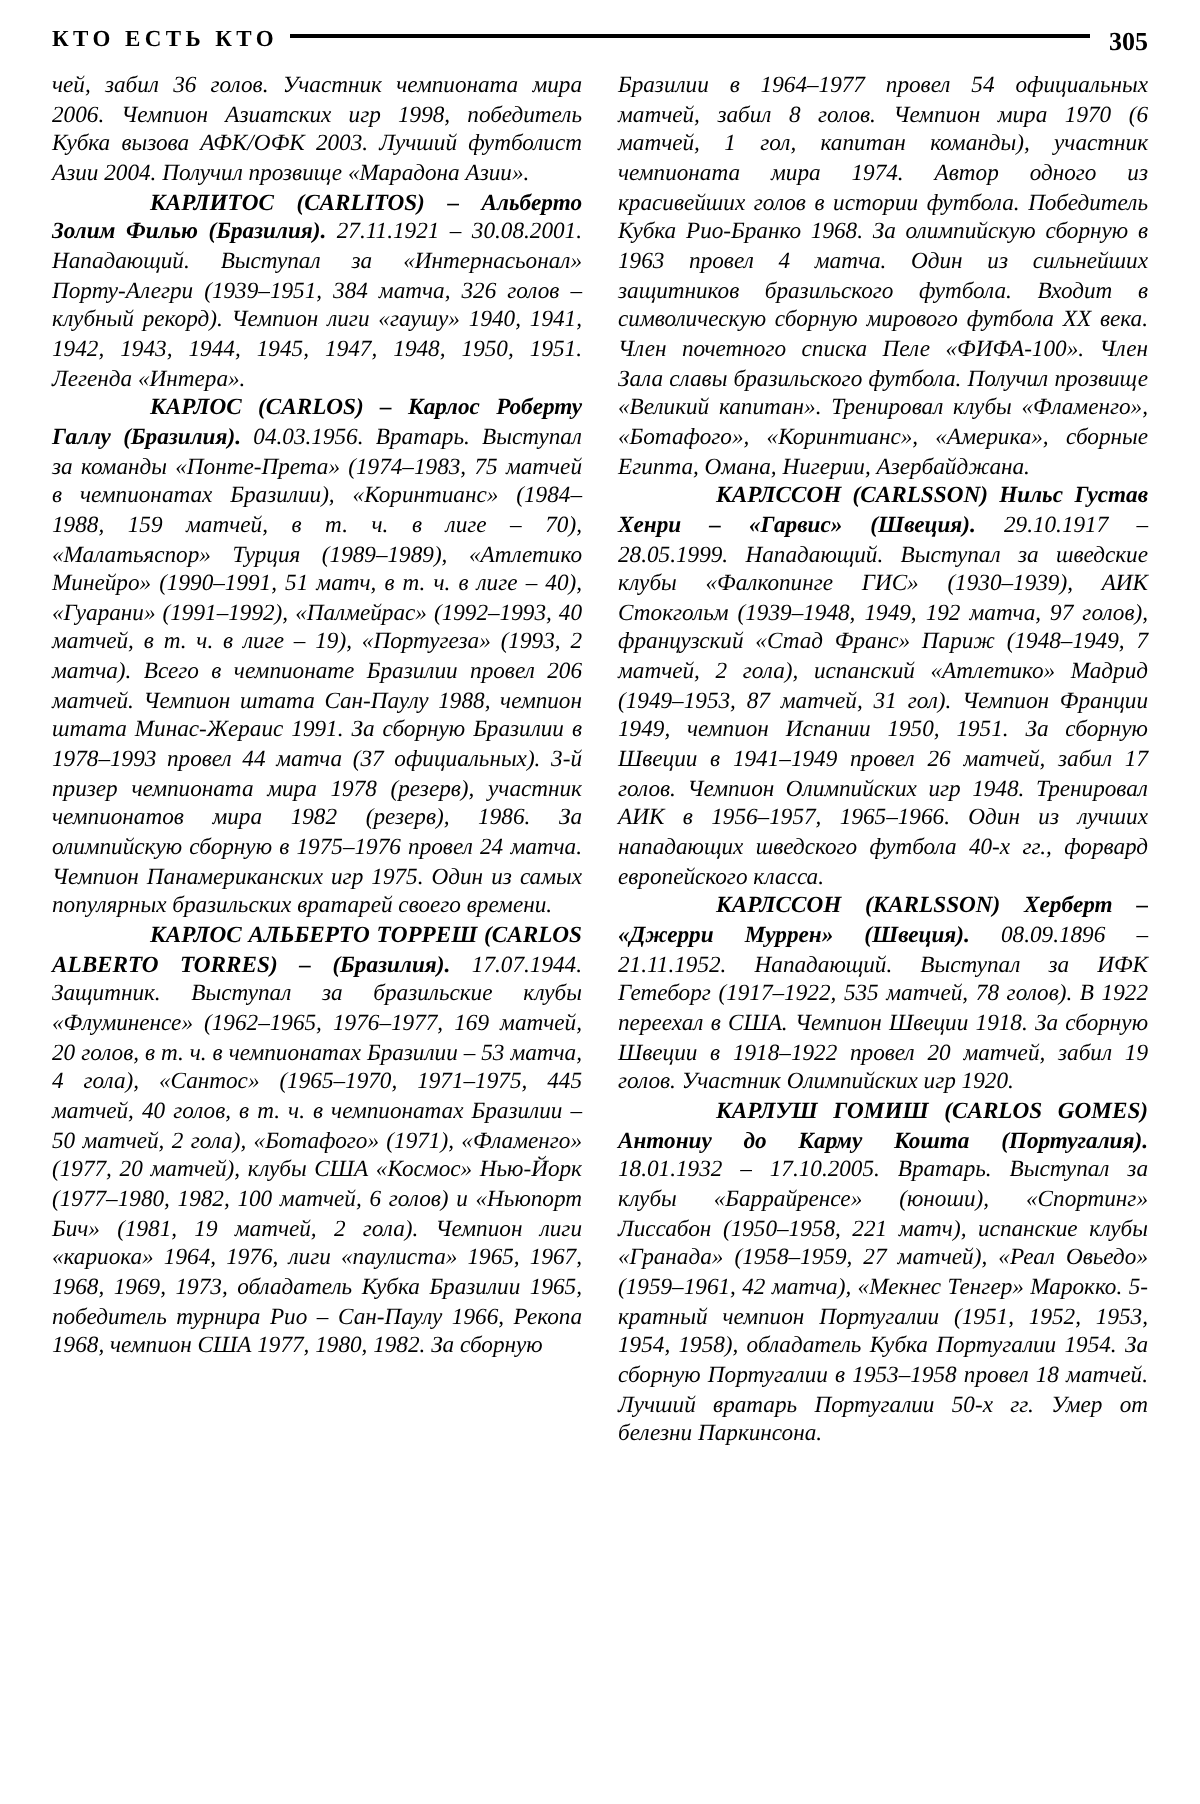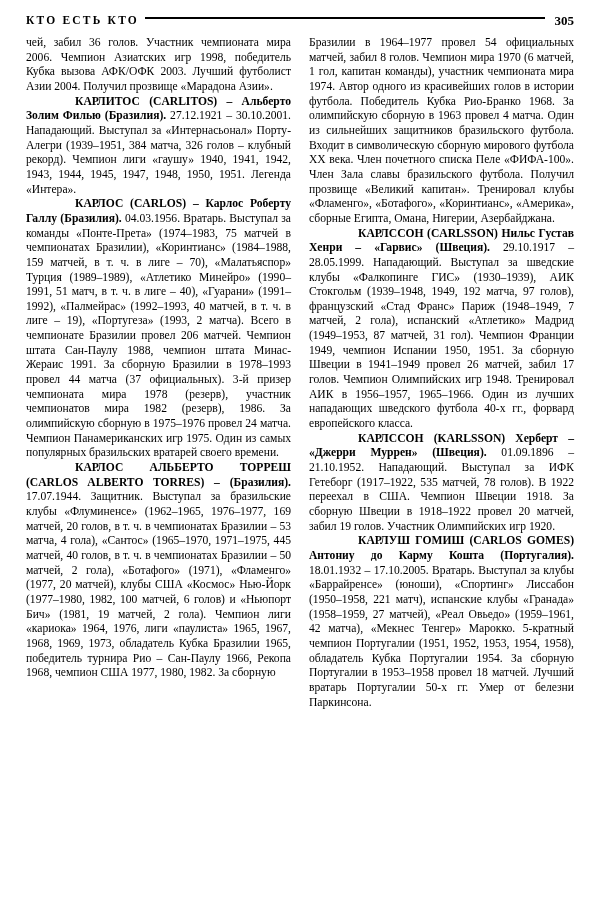--- a/index.html
+++ b/index.html
@@ -53,20 +53,21 @@
     margin-top: 9px;
     height: 845px;
   }
   .col {
     width: 266px;
     font-size: 11.6px;
     line-height: 1.265;
     text-align: justify;
     text-justify: inter-word;
     hyphens: manual;
+    font-style: italic;
   }
   .col p {
     margin: 0;
   }
   .entry {
     margin-top: 9px;
   }
   .entry-first-line {
     text-indent: 17px;
   }
@@ -85,41 +86,41 @@
     <span class="header-rule"></span>
     <span class="header-page">305</span>
   </div>
 
   <div class="columns">
 
     <div class="col">
       <p>чей, забил 36 голов. Участник чемпионата мира 2006. Чемпион Азиатских игр 1998, победитель Кубка вызова АФК/ОФК 2003. Лучший футболист Азии 2004. Получил прозвище «Марадона Азии».</p>
 
       <p class="entry entry-first-line">
-        <span class="bold">КАРЛИТОС (CARLITOS) – Альберто Золим Филью (Бразилия).</span><span> 27.12.1921 – 30.10.2001. Нападающий. Выступал за «Интернасьонал» Порту-Алегри (1939–1951, 384 матча, 326 голов – клубный рекорд). Чемпион лиги «гаушу» 1940, 1941, 1942, 1943, 1944, 1945, 1947, 1948, 1950, 1951. Легенда «Интера».</span>
+        <span class="bold">КАРЛИТОС (CARLITOS) – Альберто Золим Филью (Бразилия).</span><span> 27.11.1921 – 30.08.2001. Нападающий. Выступал за «Интернасьонал» Порту-Алегри (1939–1951, 384 матча, 326 голов – клубный рекорд). Чемпион лиги «гаушу» 1940, 1941, 1942, 1943, 1944, 1945, 1947, 1948, 1950, 1951. Легенда «Интера».</span>
       </p>
 
       <p class="entry entry-first-line">
         <span class="bold">КАРЛОС (CARLOS) – Карлос Роберту Галлу (Бразилия).</span><span> 04.03.1956. Вратарь. Выступал за команды «Понте-Прета» (1974–1983, 75 матчей в чемпионатах Бразилии), «Коринтианс» (1984–1988, 159 матчей, в т. ч. в лиге – 70), «Малатьяспор» Турция (1989–1989), «Атлетико Минейро» (1990–1991, 51 матч, в т. ч. в лиге – 40), «Гуарани» (1991–1992), «Палмейрас» (1992–1993, 40 матчей, в т. ч. в лиге – 19), «Португеза» (1993, 2 матча). Всего в чемпионате Бразилии провел 206 матчей. Чемпион штата Сан-Паулу 1988, чемпион штата Минас-Жераис 1991. За сборную Бразилии в 1978–1993 провел 44 матча (37 официальных). 3-й призер чемпионата мира 1978 (резерв), участник чемпионатов мира 1982 (резерв), 1986. За олимпийскую сборную в 1975–1976 провел 24 матча. Чемпион Панамериканских игр 1975. Один из самых популярных бразильских вратарей своего времени.</span>
       </p>
 
       <p class="entry entry-first-line">
         <span class="bold">КАРЛОС АЛЬБЕРТО ТОРРЕШ (CARLOS ALBERTO TORRES) – (Бразилия).</span><span> 17.07.1944. Защитник. Выступал за бразильские клубы «Флуминенсе» (1962–1965, 1976–1977, 169 матчей, 20 голов, в т. ч. в чемпионатах Бразилии – 53 матча, 4 гола), «Сантос» (1965–1970, 1971–1975, 445 матчей, 40 голов, в т. ч. в чемпионатах Бразилии – 50 матчей, 2 гола), «Ботафого» (1971), «Фламенго» (1977, 20 матчей), клубы США «Космос» Нью-Йорк (1977–1980, 1982, 100 матчей, 6 голов) и «Ньюпорт Бич» (1981, 19 матчей, 2 гола). Чемпион лиги «кариока» 1964, 1976, лиги «паулиста» 1965, 1967, 1968, 1969, 1973, обладатель Кубка Бразилии 1965, победитель турнира Рио – Сан-Паулу 1966, Рекопа 1968, чемпион США 1977, 1980, 1982. За сборную</span>
       </p>
     </div>
 
     <div class="col">
       <p>Бразилии в 1964–1977 провел 54 официальных матчей, забил 8 голов. Чемпион мира 1970 (6 матчей, 1 гол, капитан команды), участник чемпионата мира 1974. Автор одного из красивейших голов в истории футбола. Победитель Кубка Рио-Бранко 1968. За олимпийскую сборную в 1963 провел 4 матча. Один из сильнейших защитников бразильского футбола. Входит в символическую сборную мирового футбола XX века. Член почетного списка Пеле «ФИФА-100». Член Зала славы бразильского футбола. Получил прозвище «Великий капитан». Тренировал клубы «Фламенго», «Ботафого», «Коринтианс», «Америка», сборные Египта, Омана, Нигерии, Азербайджана.</p>
 
       <p class="entry entry-first-line">
         <span class="bold">КАРЛССОН (CARLSSON) Нильс Густав Хенри – «Гарвис» (Швеция).</span><span> 29.10.1917 – 28.05.1999. Нападающий. Выступал за шведские клубы «Фалкопинге ГИС» (1930–1939), АИК Стокгольм (1939–1948, 1949, 192 матча, 97 голов), французский «Стад Франс» Париж (1948–1949, 7 матчей, 2 гола), испанский «Атлетико» Мадрид (1949–1953, 87 матчей, 31 гол). Чемпион Франции 1949, чемпион Испании 1950, 1951. За сборную Швеции в 1941–1949 провел 26 матчей, забил 17 голов. Чемпион Олимпийских игр 1948. Тренировал АИК в 1956–1957, 1965–1966. Один из лучших нападающих шведского футбола 40-х гг., форвард европейского класса.</span>
       </p>
 
       <p class="entry entry-first-line">
-        <span class="bold">КАРЛССОН (KARLSSON) Херберт – «Джерри Муррен» (Швеция).</span><span> 01.09.1896 – 21.10.1952. Нападающий. Выступал за ИФК Гетеборг (1917–1922, 535 матчей, 78 голов). В 1922 переехал в США. Чемпион Швеции 1918. За сборную Швеции в 1918–1922 провел 20 матчей, забил 19 голов. Участник Олимпийских игр 1920.</span>
+        <span class="bold">КАРЛССОН (KARLSSON) Херберт – «Джерри Муррен» (Швеция).</span><span> 08.09.1896 – 21.11.1952. Нападающий. Выступал за ИФК Гетеборг (1917–1922, 535 матчей, 78 голов). В 1922 переехал в США. Чемпион Швеции 1918. За сборную Швеции в 1918–1922 провел 20 матчей, забил 19 голов. Участник Олимпийских игр 1920.</span>
       </p>
 
       <p class="entry entry-first-line">
         <span class="bold">КАРЛУШ ГОМИШ (CARLOS GOMES) Антониу до Карму Кошта (Португалия).</span><span> 18.01.1932 – 17.10.2005. Вратарь. Выступал за клубы «Баррайренсе» (юноши), «Спортинг» Лиссабон (1950–1958, 221 матч), испанские клубы «Гранада» (1958–1959, 27 матчей), «Реал Овьедо» (1959–1961, 42 матча), «Мекнес Тенгер» Марокко. 5-кратный чемпион Португалии (1951, 1952, 1953, 1954, 1958), обладатель Кубка Португалии 1954. За сборную Португалии в 1953–1958 провел 18 матчей. Лучший вратарь Португалии 50-х гг. Умер от белезни Паркинсона.</span>
       </p>
     </div>
 
   </div>
 </div>
 

